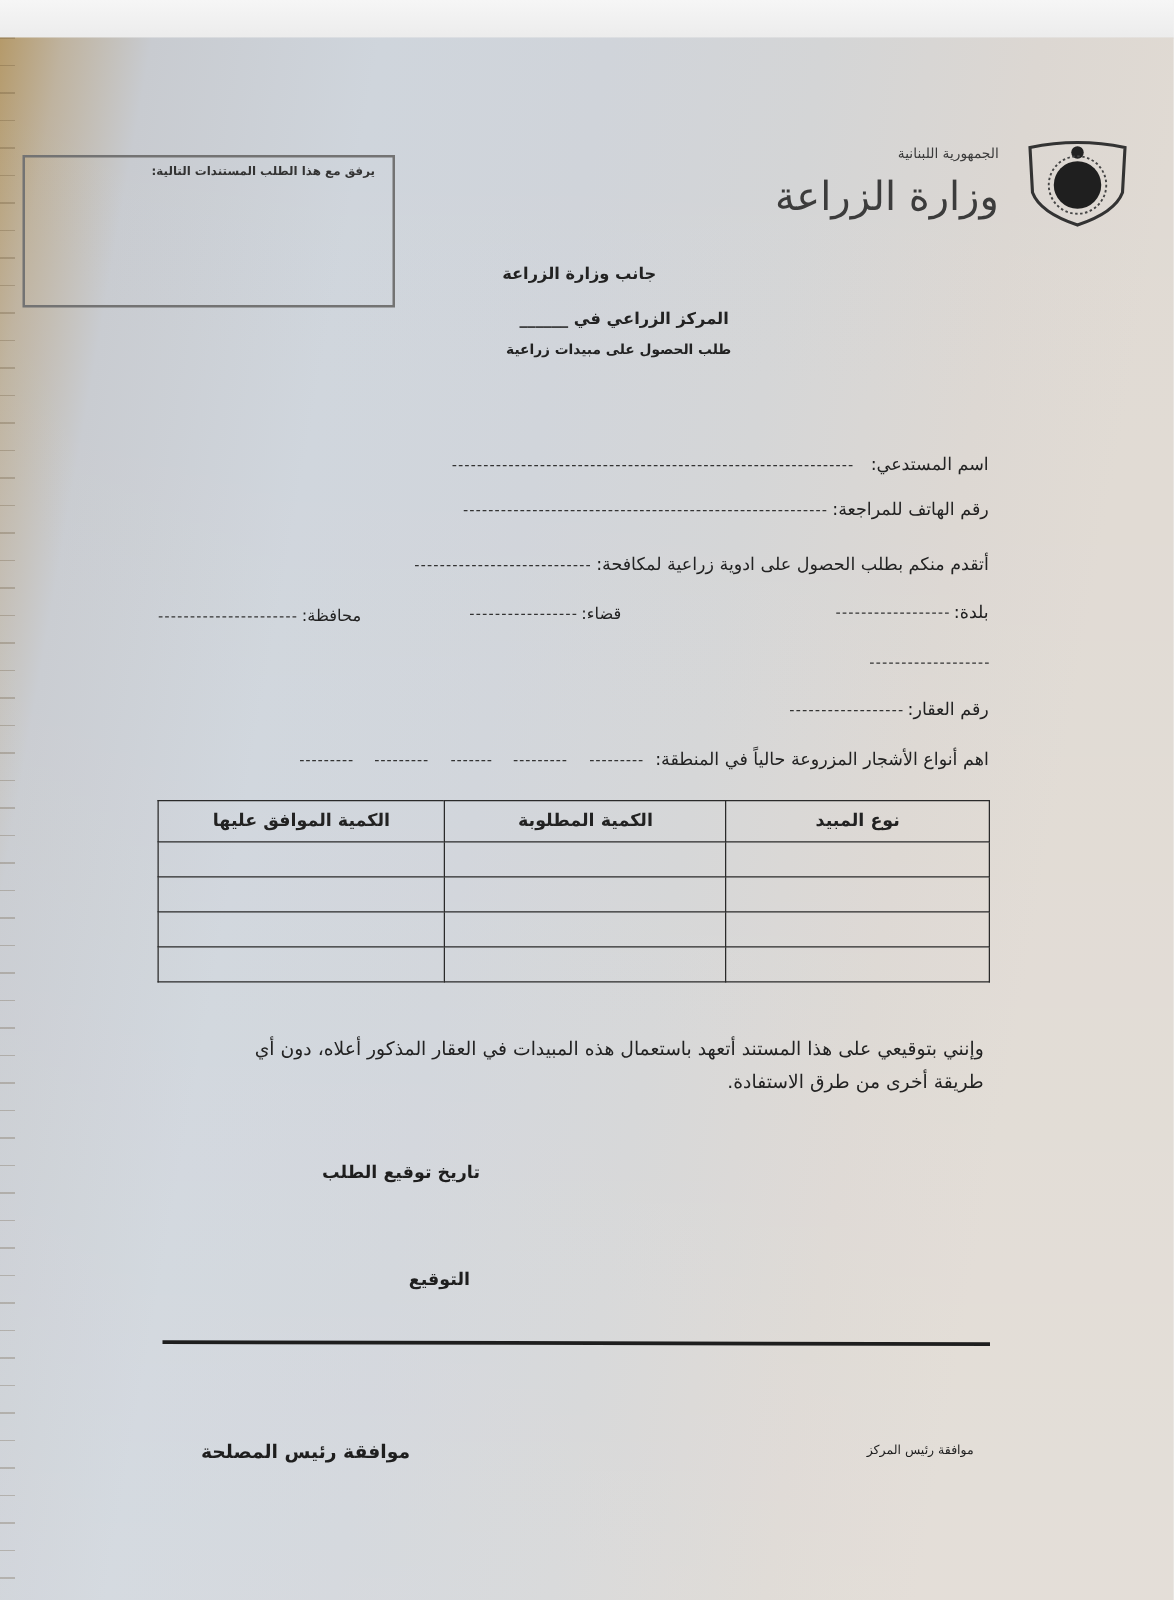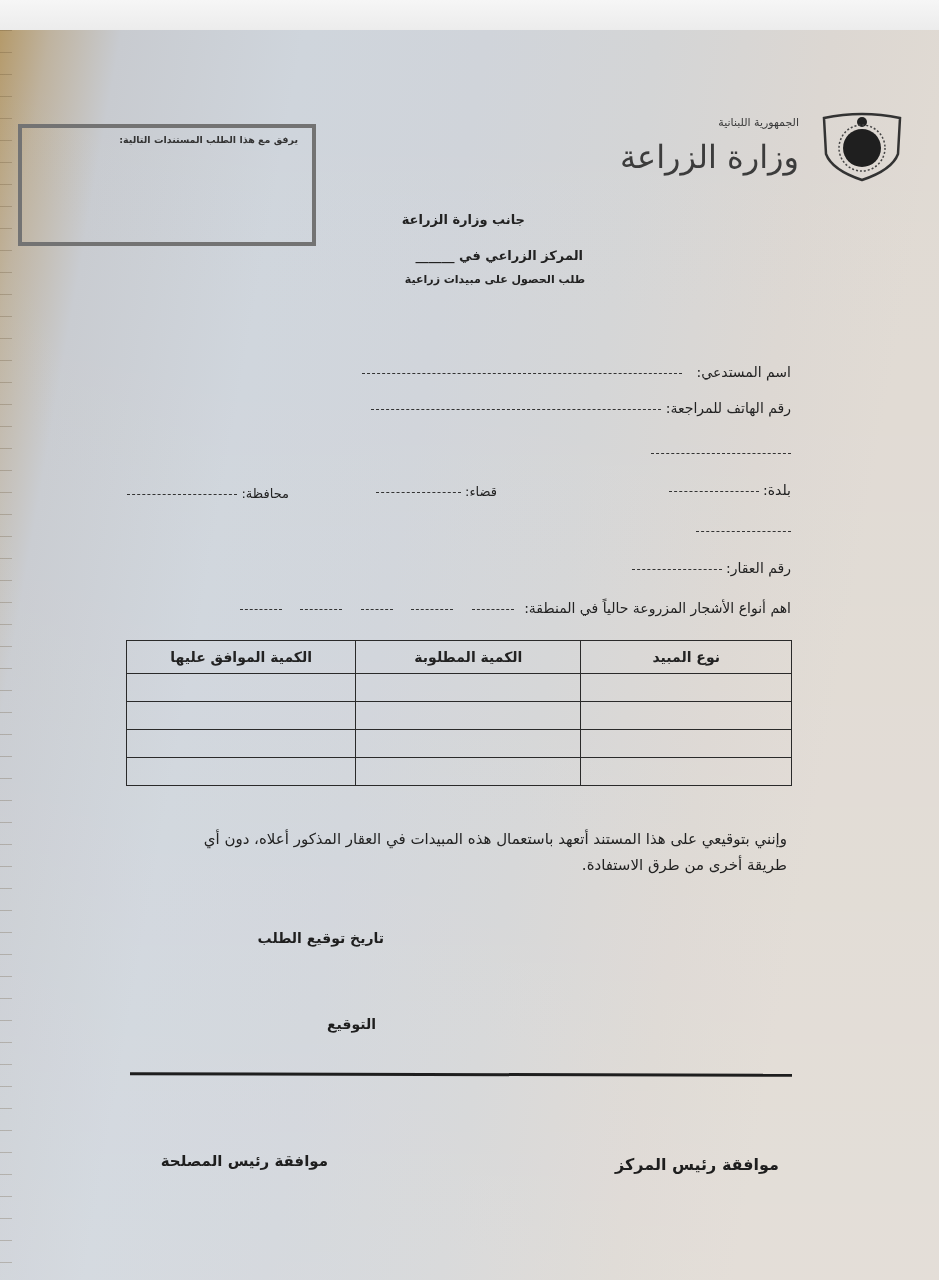--- a/index.html
+++ b/index.html
@@ -29,21 +29,21 @@
   .abs { position:absolute; z-index:2; direction:rtl; white-space:nowrap; }
 
   
   .logo { position:absolute; left:818px; top:110px; width:88px; height:72px; z-index:2; }
   .ministry-sub { left:auto; right:140px; top:116px; font-size:11px; color:#3a3a3a; }
   .ministry-name { right:140px; top:138px; font-size:32px; color:#3c3c3c; font-family:"DejaVu Serif", serif; letter-spacing:1px; }
 
   
   .attach-box {
     position:absolute; left:18px; top:124px; width:298px; height:122px;
-    border:4px solid #737373; z-index:2; direction:rtl; box-sizing:border-box;
+    border:2px solid #737373; z-index:2; direction:rtl; box-sizing:border-box;
     padding:6px 10px 0 10px; font-size:9.5px; font-weight:bold; color:#333;
   }
   .attach-box .hdr { text-align:right; margin-bottom:12px; margin-right:4px;}
   .attach-box ul { margin:0; padding:0 20px 0 0; list-style:disc; }
   .attach-box li { margin-bottom:3px; line-height:14px; }
 
   .center-block { font-weight:bold; font-size:13px; color:#222; }
   .h1 { right:414px; top:212px; }
   .h2 { right:356px; top:248px; }
   .h3 { right:354px; top:273px; font-size:11px; }
@@ -58,21 +58,21 @@
   table.grid th, table.grid td {
     border:1.5px solid #2a2a2a; height:27px; padding:0; font-size:14px; font-weight:bold;
     text-align:center; color:#222;
   }
   table.grid th { height:32px; }
   .pledge { right:152px; top:826px; font-size:15px; line-height:26px; white-space:normal; width:620px; text-align:right; color:#222; }
   .sig-date { right:555px; top:930px; font-size:14px; font-weight:bold; }
   .sig { right:563px; top:1016px; font-size:14px; font-weight:bold; }
   .rule { position:absolute; left:130px; top:1073px; width:662px; height:3px; background:#1e1e1e; z-index:2; transform:rotate(0.15deg); }
   .appr-left { right:611px; top:1152px; font-size:15px; font-weight:bold; }
-  .appr-right { right:160px; top:1155px; font-size:16px; font-weight:bold; }
+  .appr-right { right:160px; top:1155px; font-size:10px; font-weight:normal; }
 </style>
 </head>
 <body>
 
 <div class="topbar"></div>
 <div class="paper"></div>
 <div class="sheet-edge"></div>
 
 <svg class="logo" viewBox="0 0 88 72">
   <path d="M6 8 Q44 0 82 8 L80 44 Q74 60 44 70 Q14 60 8 44 Z" fill="none" stroke="#333" stroke-width="2.5"></path>
@@ -93,20 +93,21 @@
 
 <div class="abs field" style="right:148px; top:364px;">
   <span>اسم المستدعي:</span>
   <span class="dash" style="width:320px; margin-right:10px;"></span>
 </div>
 <div class="abs field" style="right:148px; top:400px;">
   <span>رقم الهاتف للمراجعة:</span>
   <span class="dash" style="width:290px;"></span>
 </div>
 <div class="abs field" style="right:148px; top:444px;">
+  <span>أتقدم منكم بطلب الحصول على ادوية زراعية لمكافحة:</span>
   <span class="dash" style="width:140px;"></span>
 </div>
 <div class="abs field" style="right:148px; top:482px;">
   <span>بلدة:</span>
   <span class="dash" style="width:90px;"></span>
 </div>
 <div class="abs field" style="right:442px; top:484px; font-size:13px;">
   <span>قضاء:</span>
   <span class="dash" style="width:85px;"></span>
 </div>

